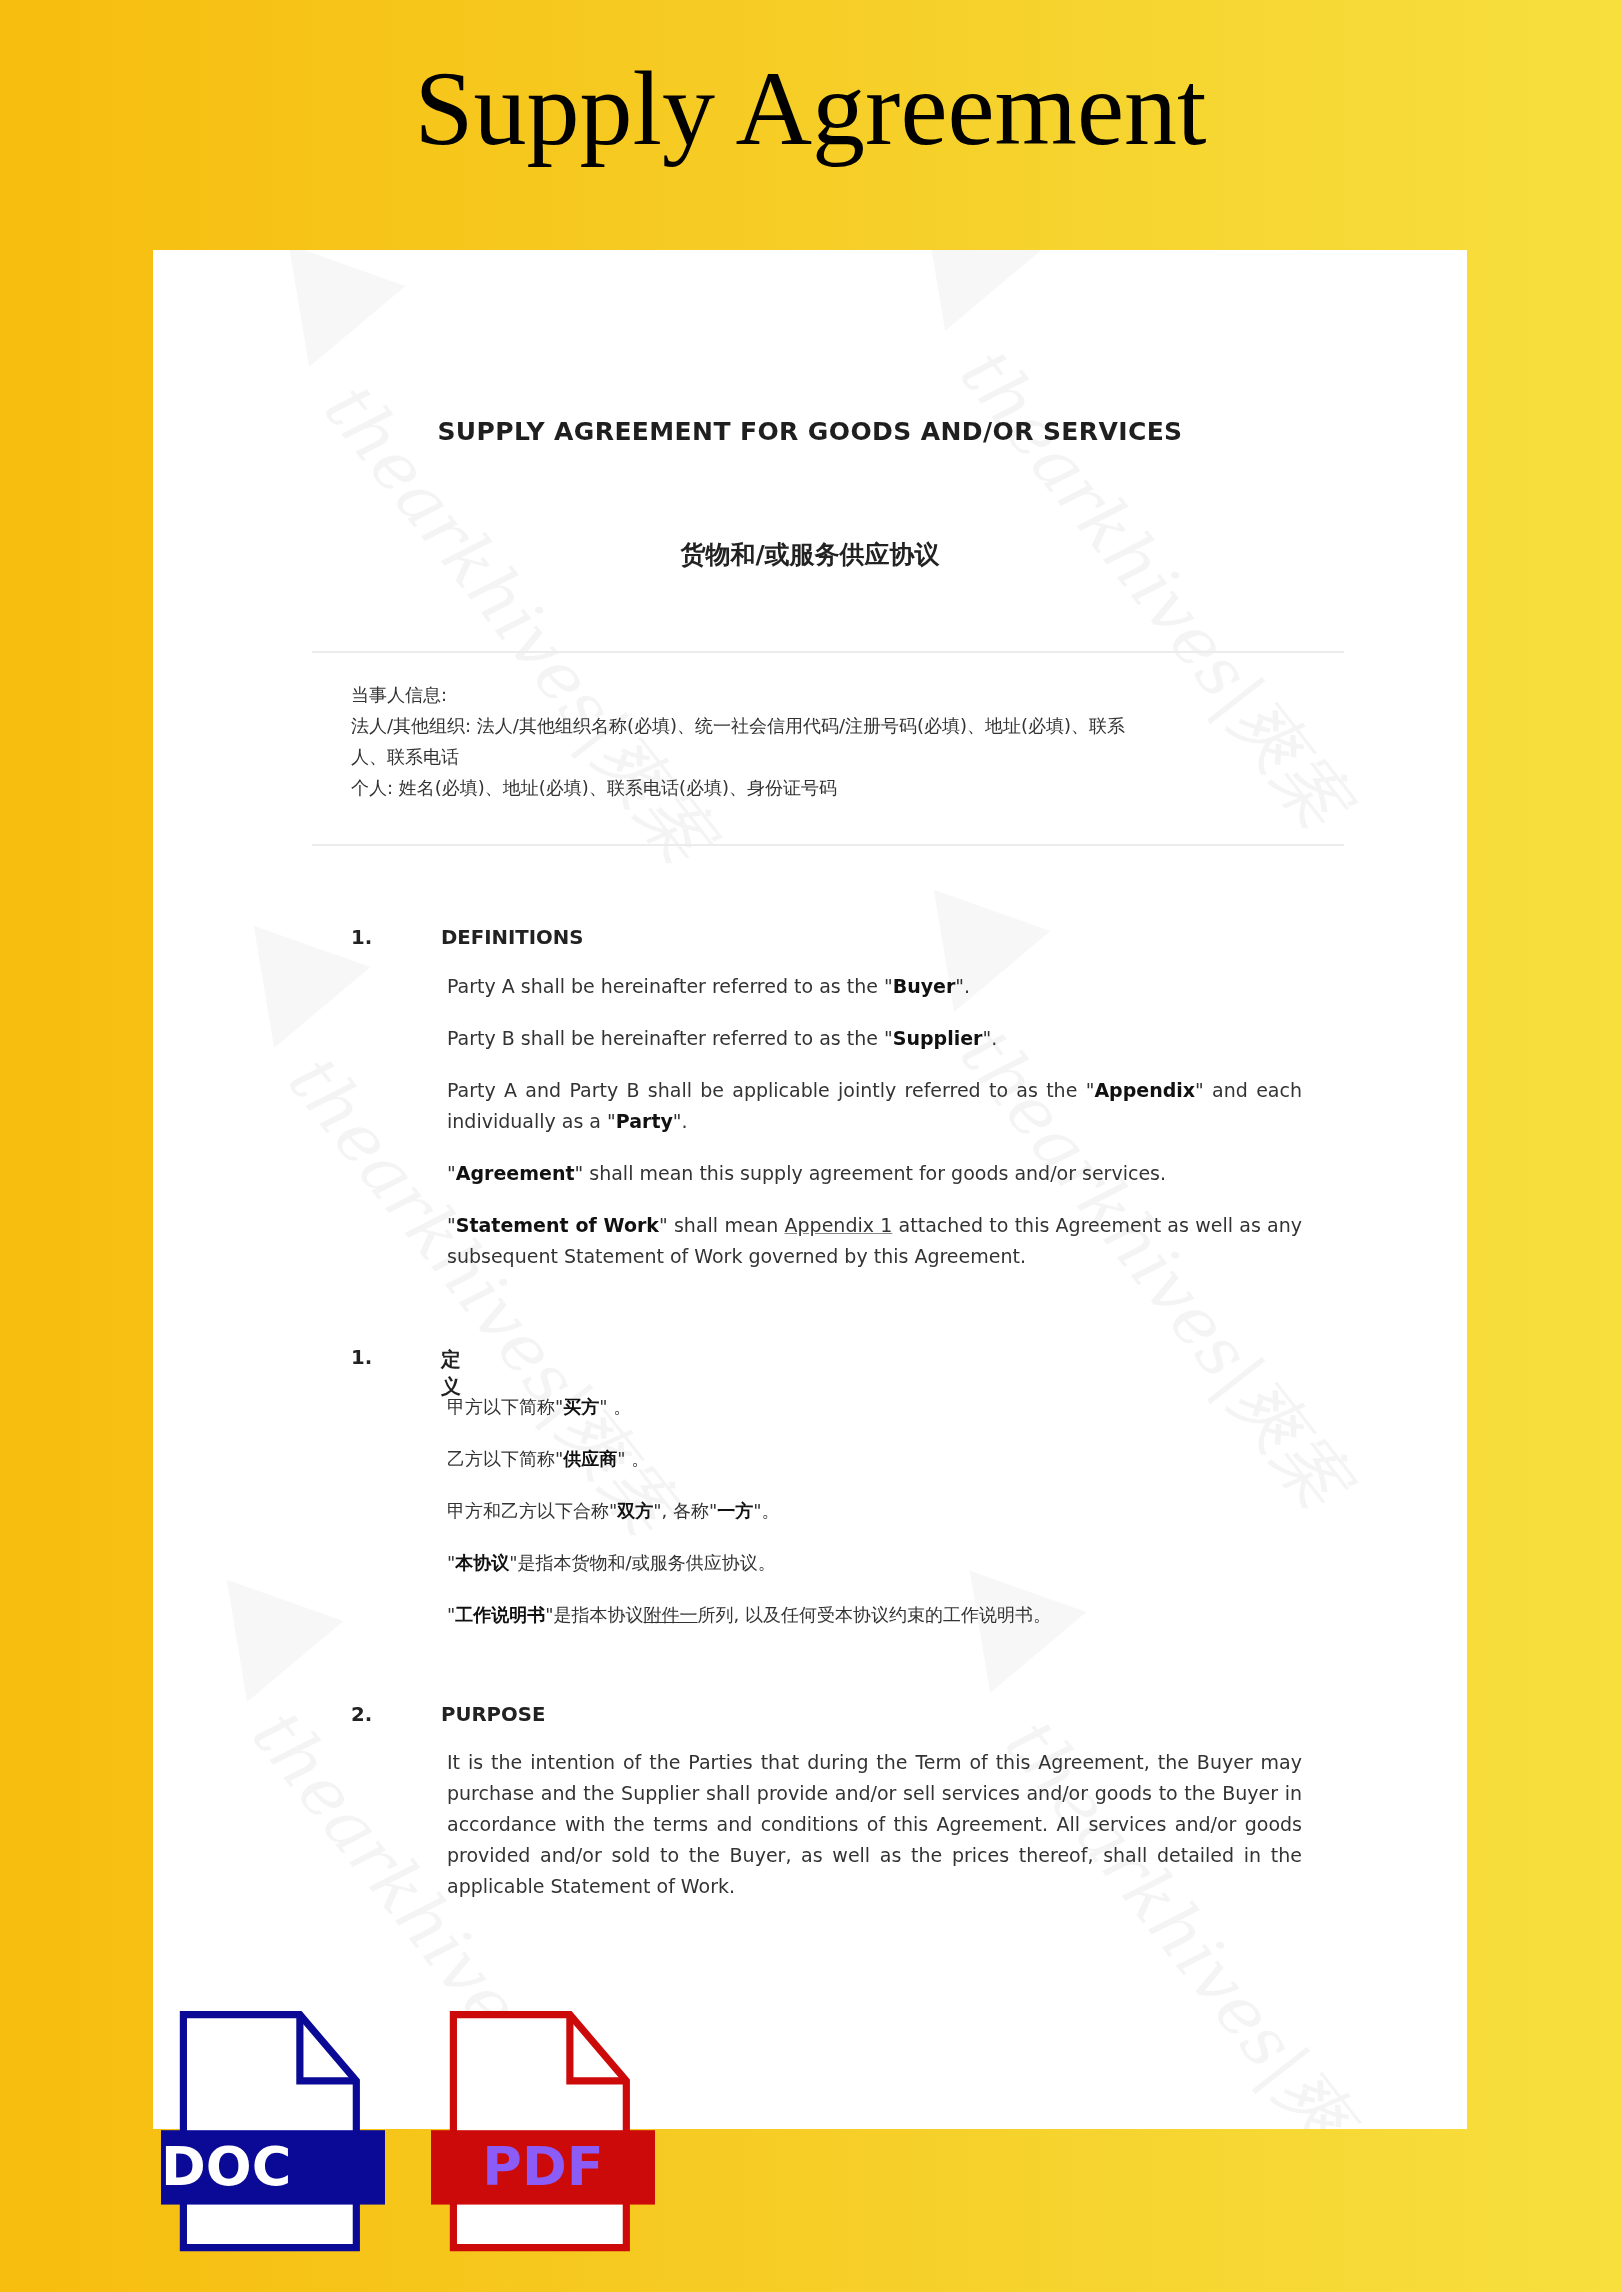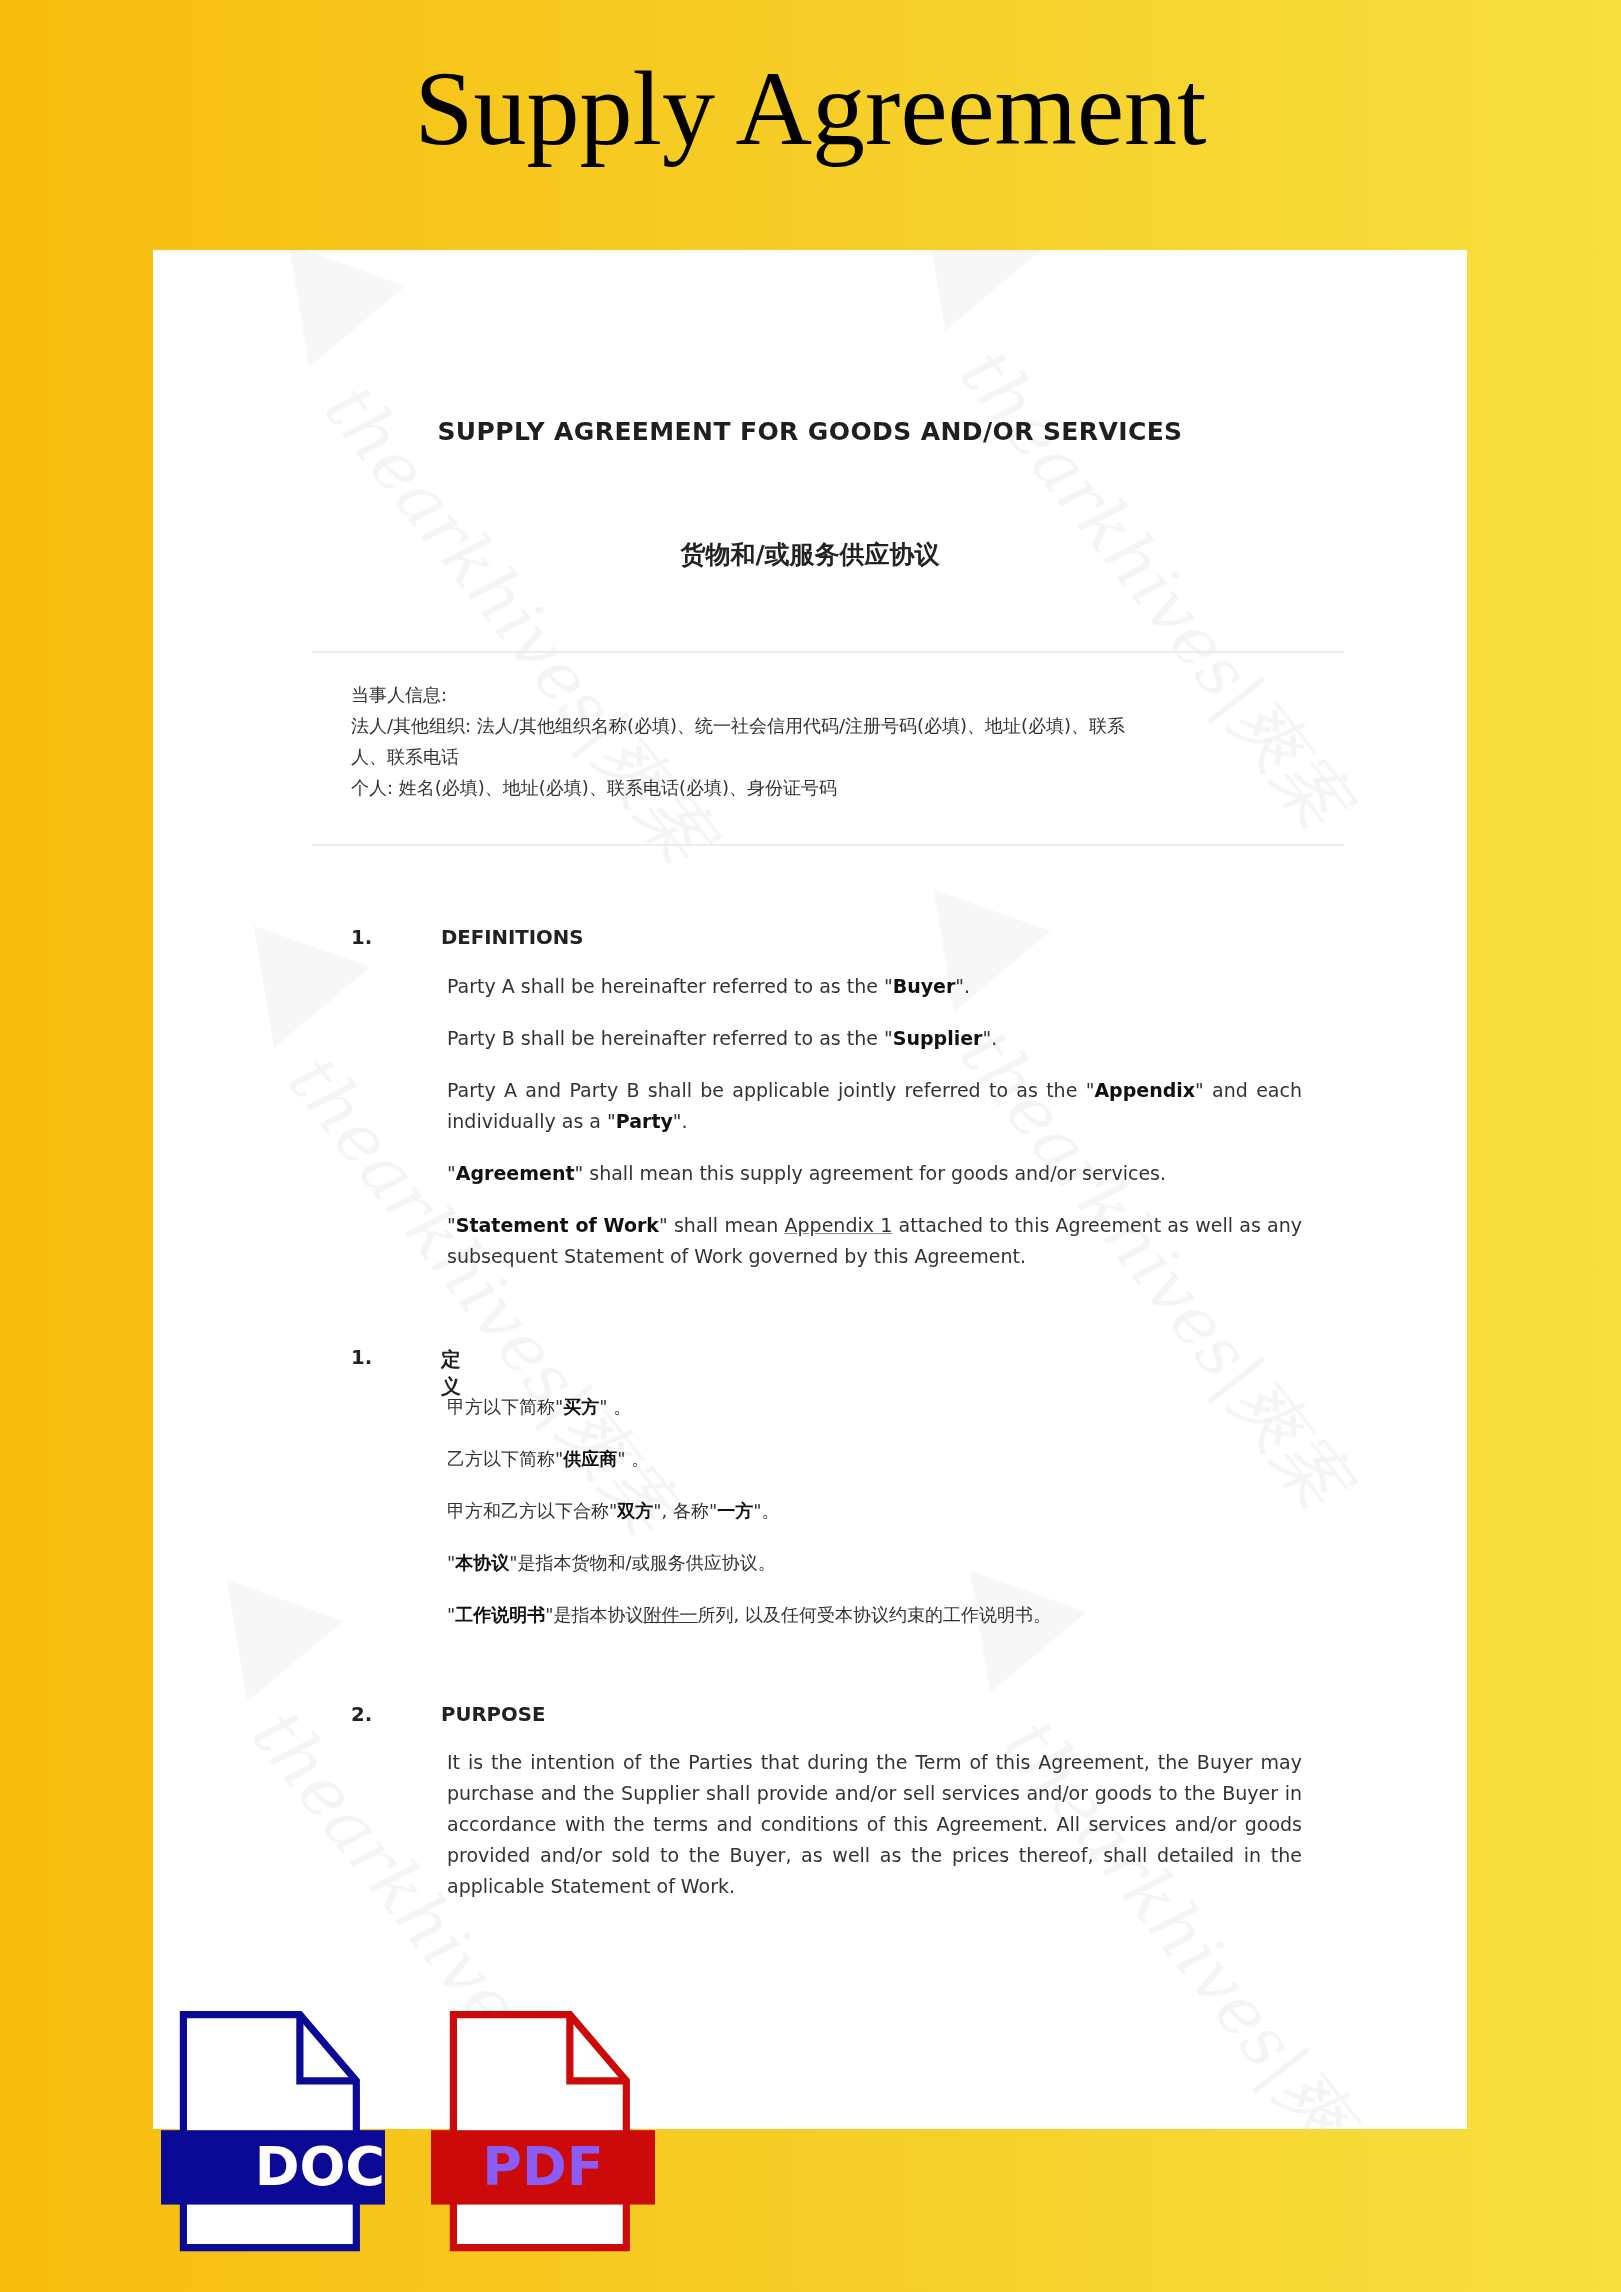--- a/index.html
+++ b/index.html
@@ -110,21 +110,21 @@
   </div>
   <div class="para" style="top:1497px;">It is the intention of the Parties that during the Term of this Agreement, the Buyer may purchase and the Supplier shall provide and/or sell services and/or goods to the Buyer in accordance with the terms and conditions of this Agreement. All services and/or goods provided and/or sold to the Buyer, as well as the prices thereof, shall detailed in the applicable Statement of Work.</div>
 </div>
 
 <div class="file-icon" style="left:161px; top:2011px;">
   <svg width="224" height="242" viewBox="0 0 250 270">
     <path d="M25 4 H155 L218 78 V264 H25 Z" fill="#fff" stroke="#0A0A96" stroke-width="8"></path>
     <path d="M155 4 V78 H218" fill="none" stroke="#0A0A96" stroke-width="8"></path>
     <rect x="0" y="133" width="250" height="83" fill="#0A0A96"></rect>
   </svg>
-  <div style="position:absolute; left:0; top:119px; width:224px; height:74px; line-height:74px; text-align:right; color:#fff; font-family:'DejaVu Sans',sans-serif; font-weight:bold; font-size:54px;">DOC</div>
+  <div style="position:absolute; left:0; top:119px; width:224px; height:74px; line-height:74px; text-align:left; color:#fff; font-family:'DejaVu Sans',sans-serif; font-weight:bold; font-size:54px;">DOC</div>
 </div>
 
 <div class="file-icon" style="left:431px; top:2011px;">
   <svg width="224" height="242" viewBox="0 0 250 270">
     <path d="M25 4 H155 L218 78 V264 H25 Z" fill="#fff" stroke="#CC0A0A" stroke-width="8"></path>
     <path d="M155 4 V78 H218" fill="none" stroke="#CC0A0A" stroke-width="8"></path>
     <rect x="0" y="133" width="250" height="83" fill="#CC0A0A"></rect>
   </svg>
   <div style="position:absolute; left:0; top:119px; width:224px; height:74px; line-height:74px; text-align:center; color:#8b5cf6; font-family:'DejaVu Sans',sans-serif; font-weight:bold; font-size:54px;">PDF</div>
 </div>

